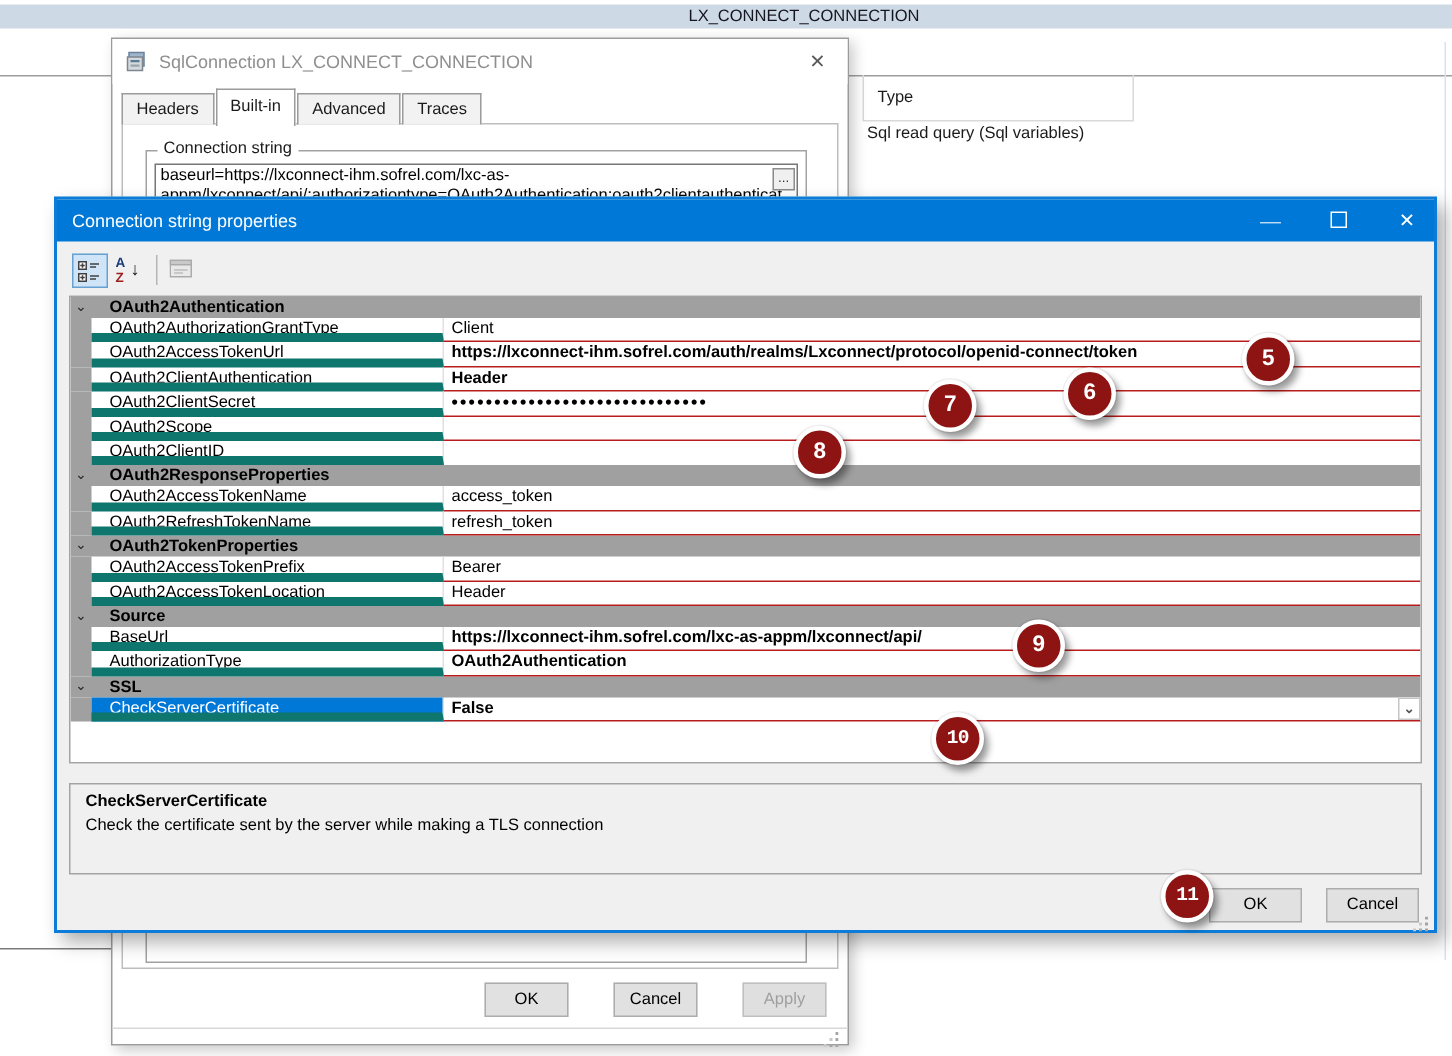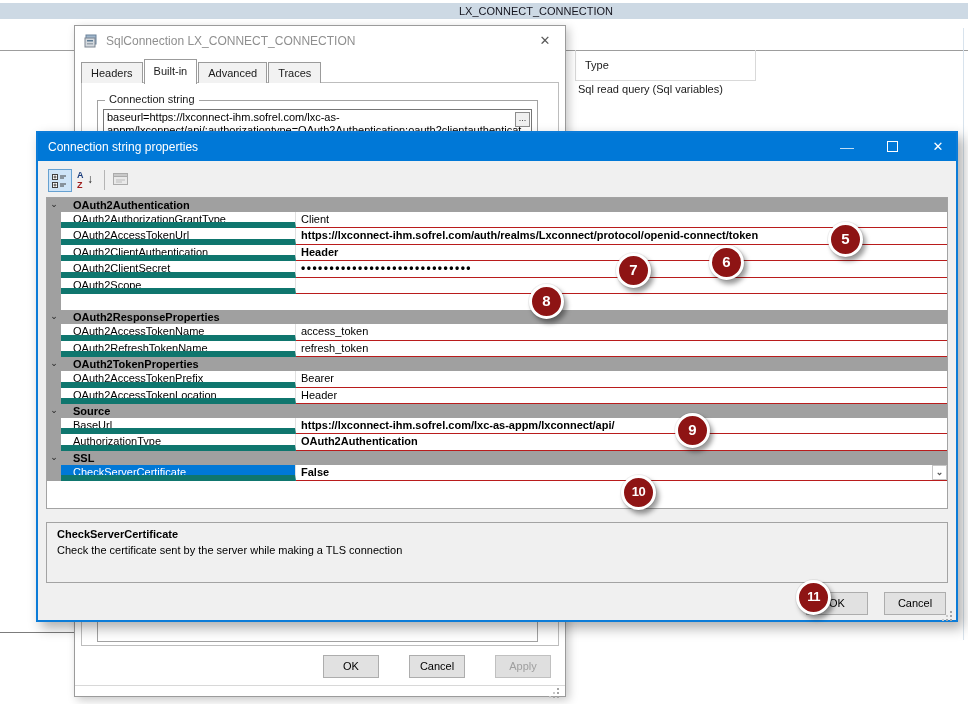--- a/index.html
+++ b/index.html
@@ -93,21 +93,21 @@
              font-size:11px;line-height:21px;text-align:center;color:#000;box-sizing:border-box;}
   .props-ok{left:768px;top:431px;}
   .props-cancel{left:846px;top:431px;}
   .props-grip{left:904px;top:450px;}
 
   
   .callout{position:absolute;width:29px;height:29px;border-radius:50%;background:var(--callout-bg,#8e1414);
            border:3px solid #fff;box-shadow:0 0 0 1px rgba(0,0,0,.06),3px 4px 5px rgba(0,0,0,.4);
            z-index:40;text-align:center;}
   .callout span{display:block;width:29px;height:29px;line-height:28px;font-size:15px;font-weight:bold;color:#fff;}
-  .callout.two span{font-size:13px;letter-spacing:-0.5px;}
+  .callout.two span{font-size:13px;letter-spacing:-0.5px;font-family:Liberation Mono, monospace;}
 </style>
 </head>
 <body>
 
 <div class="screen">
 
   <div class="topbar">
     <span>LX_CONNECT_CONNECTION</span>
   </div>
   <div class="hline-top"></div>
@@ -225,20 +225,21 @@
             <div class="name">OAuth2ClientSecret</div>
             <div class="value bold masked"><span>••••••••••••••••••••••••••••••</span></div>
           </div>
           <div class="pg-row pg-item">
             <div class="strip"></div>
             <div class="name">OAuth2Scope</div>
             <div class="value"><span></span></div>
           </div>
           <div class="pg-row pg-item">
             <div class="strip"></div>
+            <div class="name">OAuth2ClientID</div>
           </div>
           <div class="pg-row pg-cat">
             <div class="chev">⌄</div>
             <div class="pg-cat-label">OAuth2ResponseProperties</div>
           </div>
           <div class="pg-row pg-item">
             <div class="strip"></div>
             <div class="name">OAuth2AccessTokenName</div>
             <div class="value"><span>access_token</span></div>
           </div>
@@ -315,16 +316,16 @@
     </div>
     <div class="callout" style="left: 529px; top: 284px;">
       <span>8</span>
     </div>
     <div class="callout" style="left: 675px; top: 413px;">
       <span>9</span>
     </div>
     <div class="callout two" style="left: 621px; top: 475px;">
       <span>10</span>
     </div>
-    <div class="callout two" style="left: 796px; top: 580px;">
+    <div class="callout two" style="left: 774px; top: 580px;">
       <span>11</span>
     </div>
   </div>
 
 </body></html>

